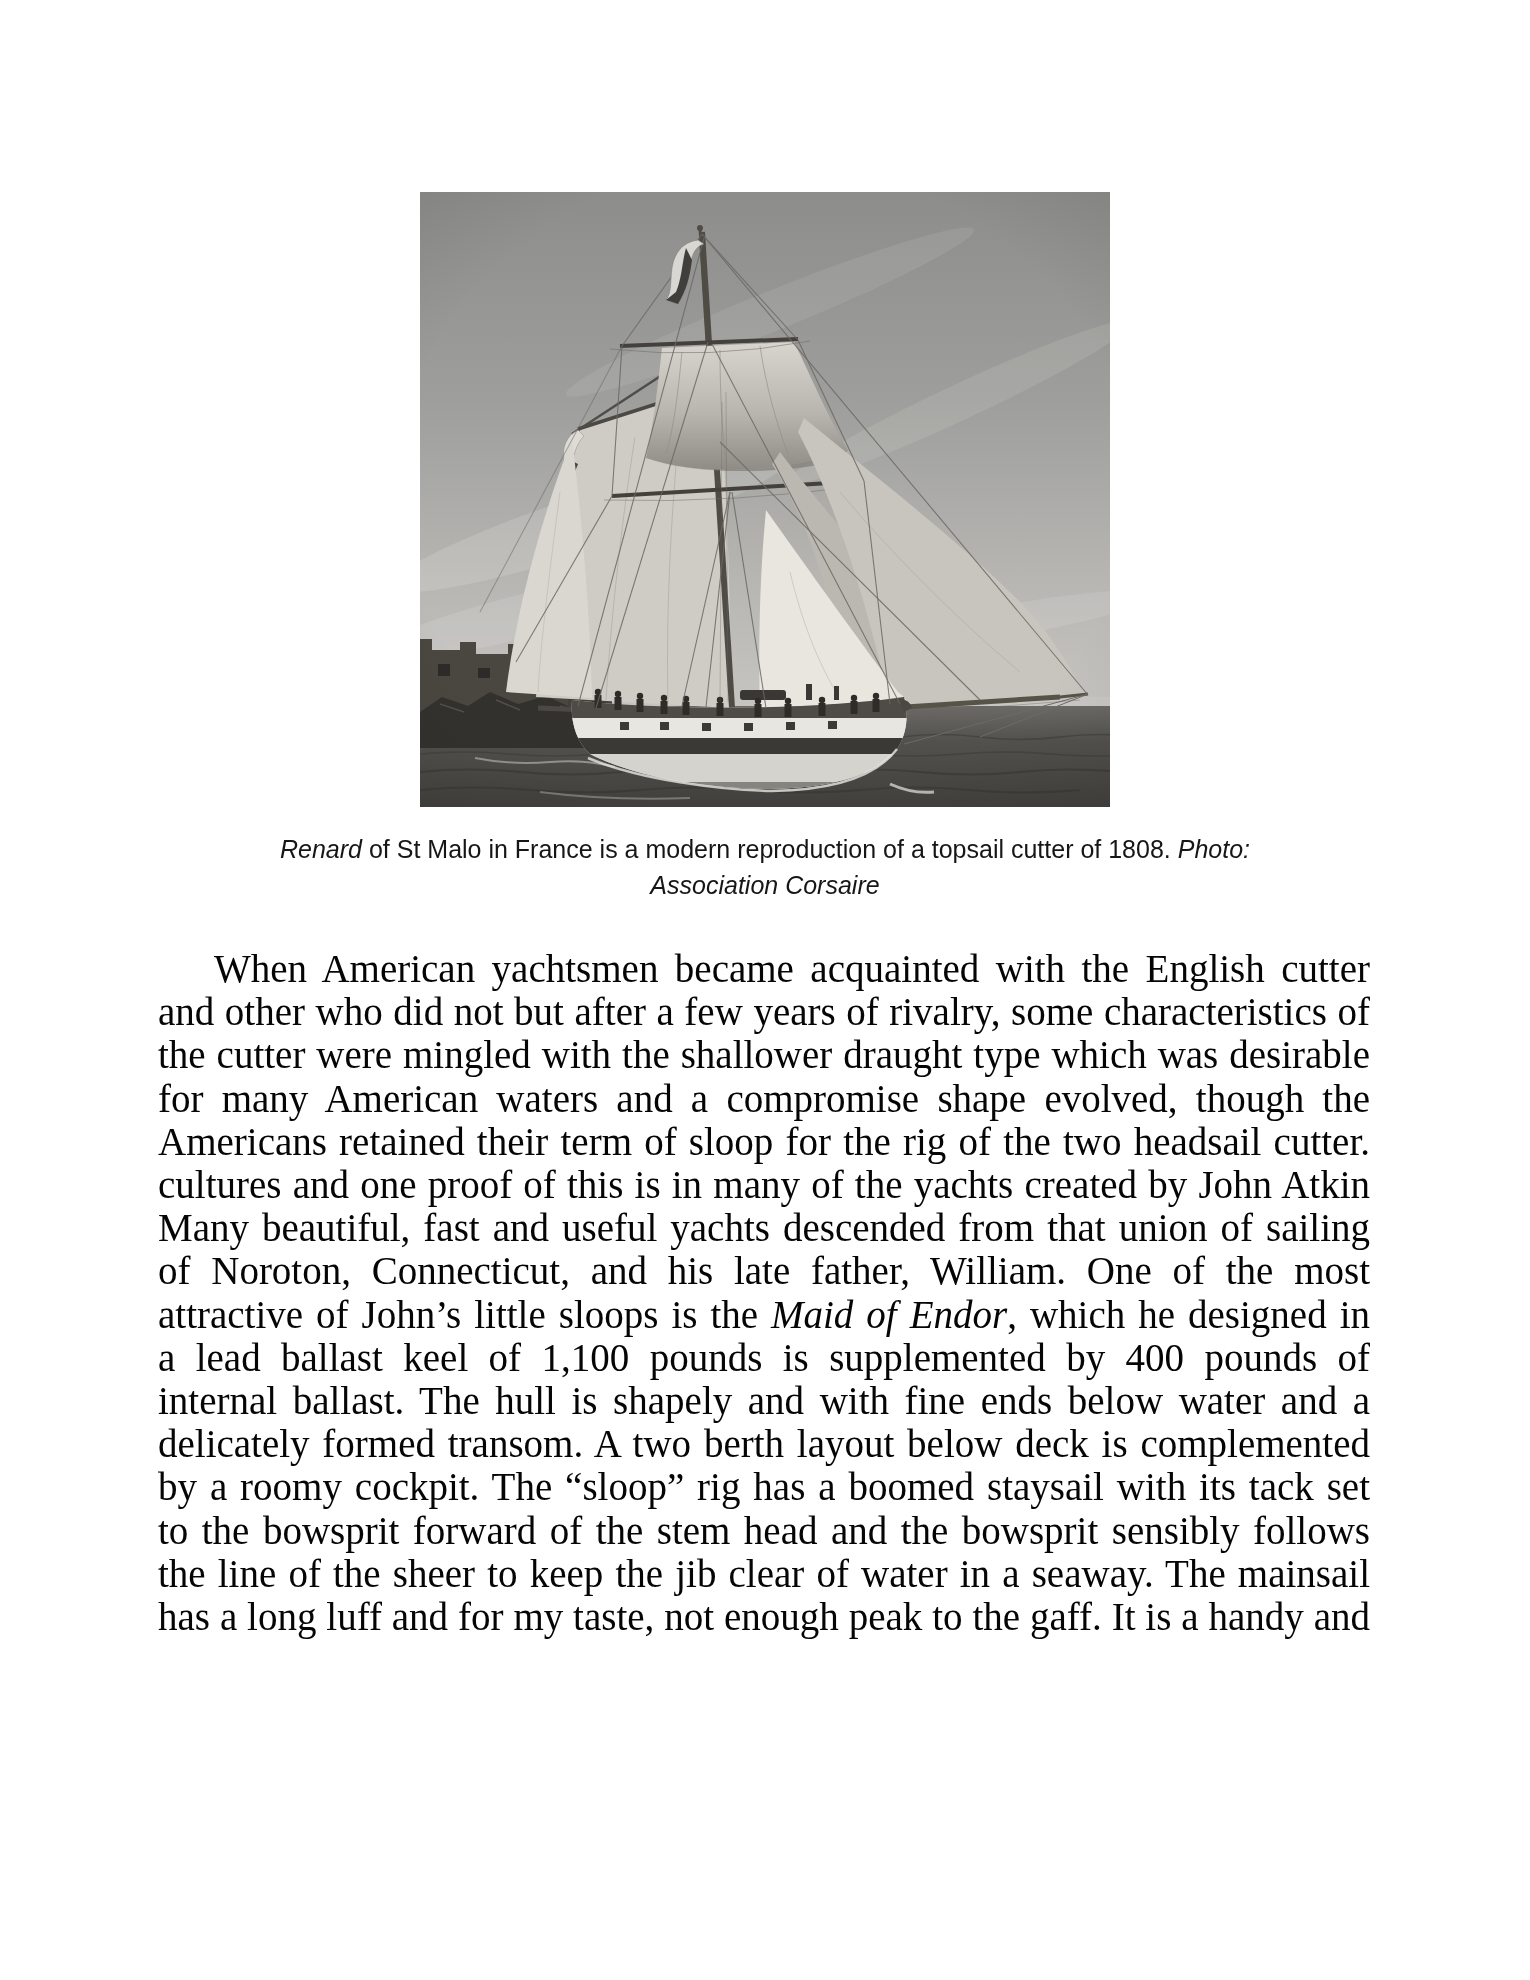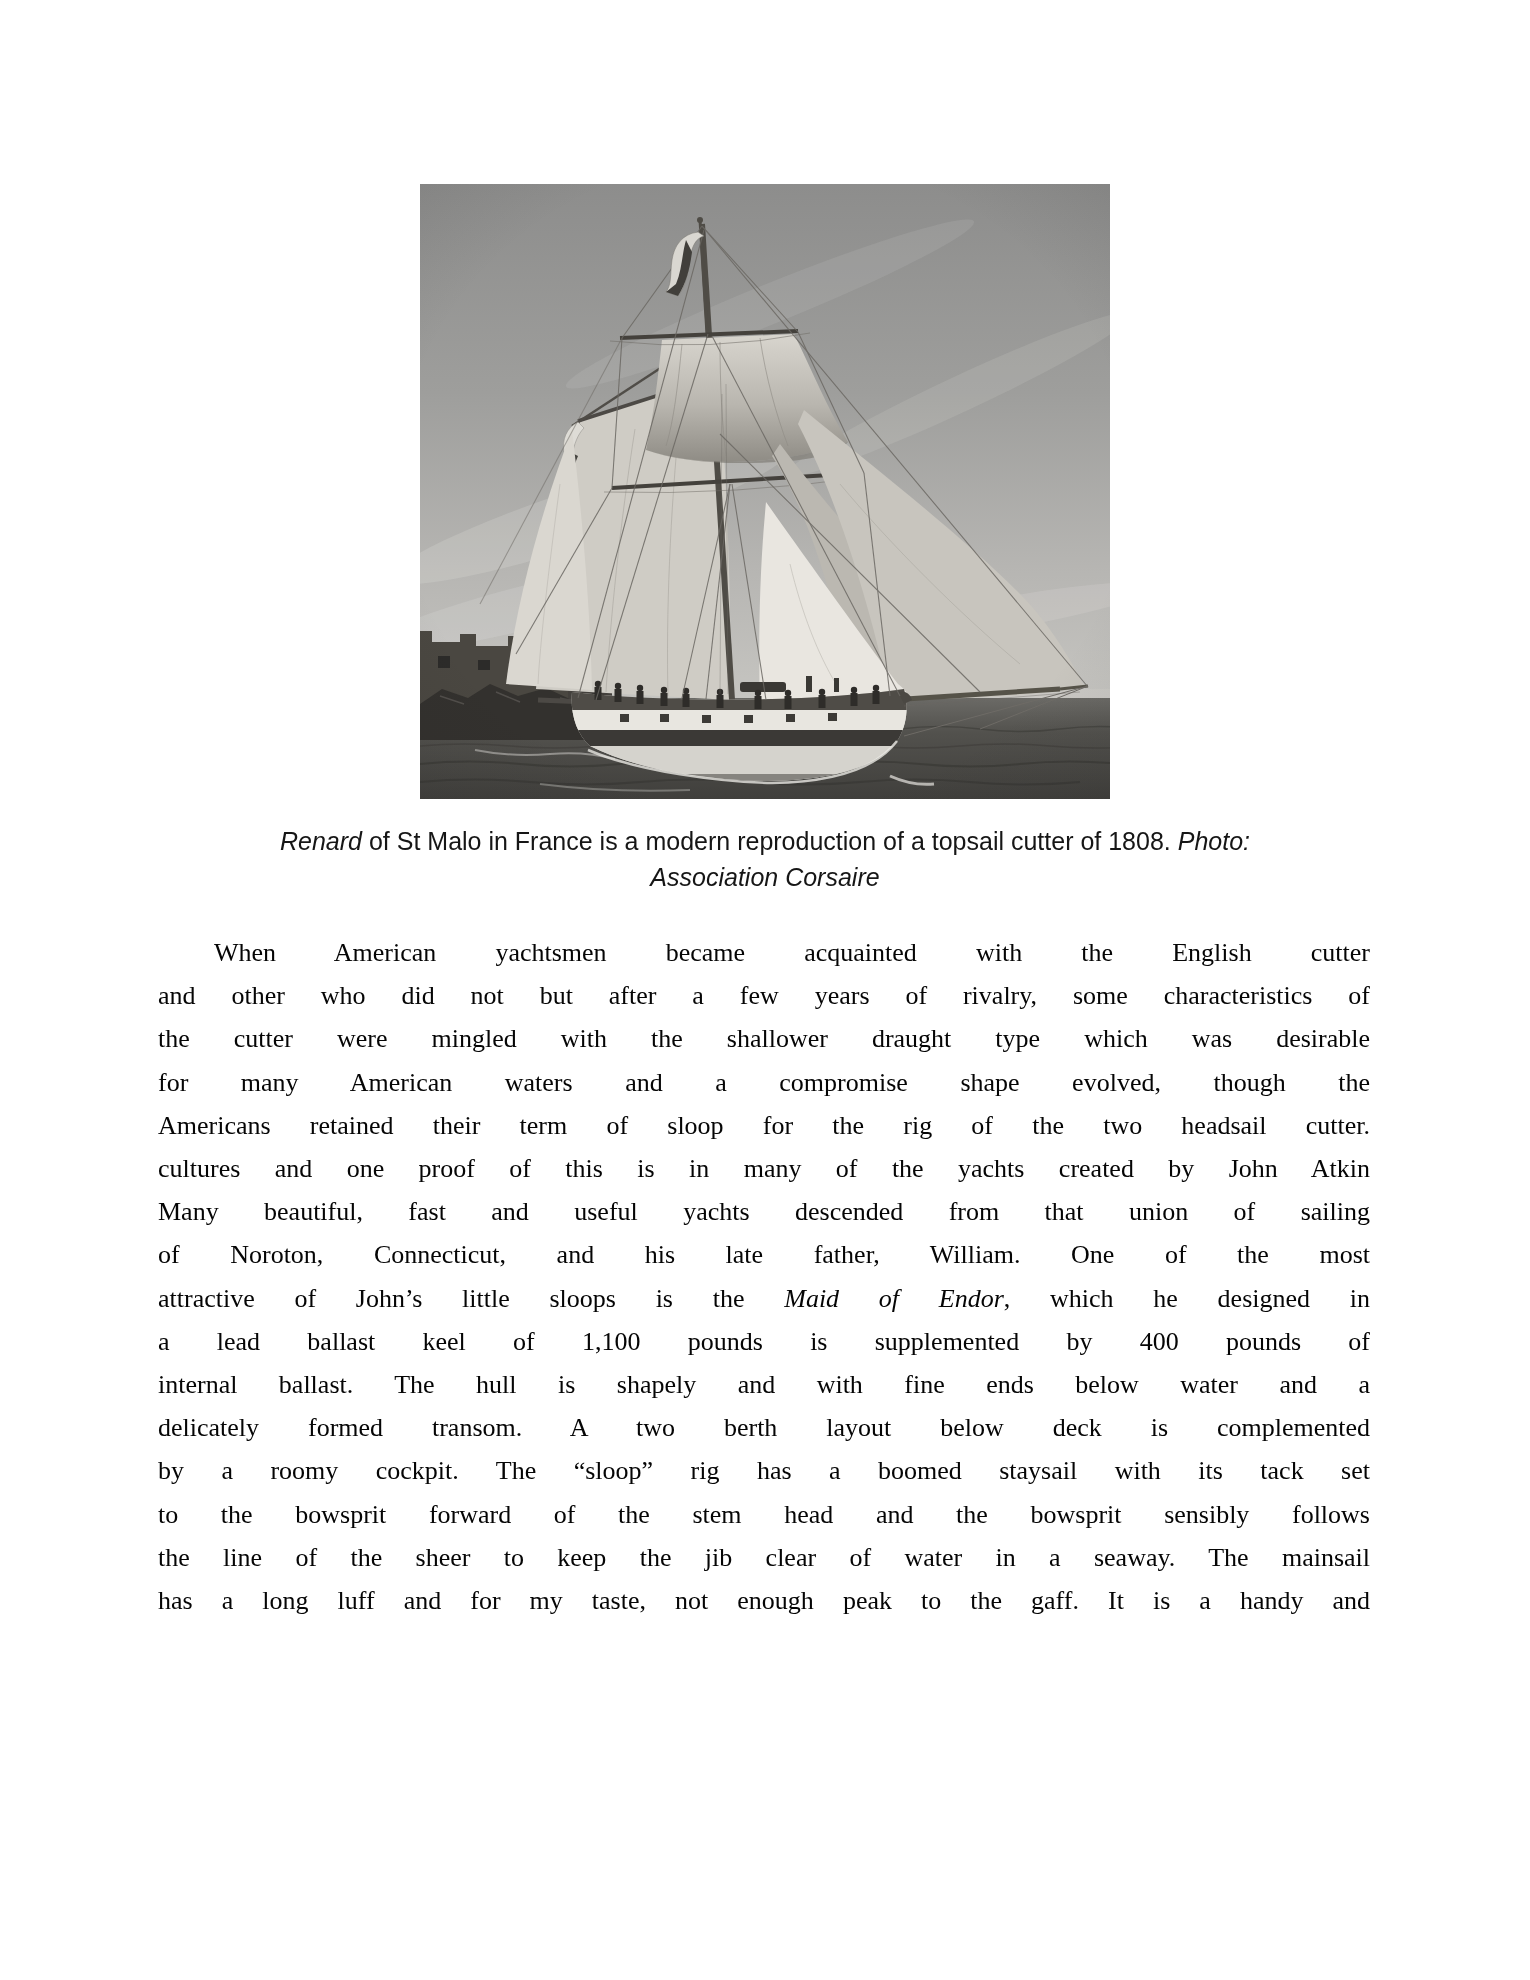--- a/index.html
+++ b/index.html
@@ -3,41 +3,41 @@
 <meta charset="utf-8">
 <style>
   html, body { margin: 0; padding: 0; background: #ffffff; }
   .page {
     position: relative;
     width: 1530px;
     height: 1980px;
     background: #ffffff;
     overflow: hidden;
   }
-  figure { margin: 0; padding: 4px; }
+  figure { margin: 0; padding: 12px; }
   .photo-svg {
     display: block;
     width: 690px;
     height: 615px;
     margin: 180px auto 0 auto;
   }
   .caption {
     margin: 24px auto 0 auto;
     width: 1200px;
     text-align: center;
     font-family: "Liberation Sans", sans-serif;
     font-size: 25px;
     line-height: 36px;
     color: #161616;
   }
   .bodycopy {
     margin: 32px 0 0 158px;
     width: 1212px;
     font-family: "Liberation Serif", serif;
-    font-size: 26px;
+    font-size: 39px;
     line-height: 43.2px;
     color: #050505;
   }
   .line {
     text-align: justify;
     text-align-last: justify;
     white-space: normal;
   }
   .line.first { text-indent: 56px; }
   .it { font-style: italic; }

